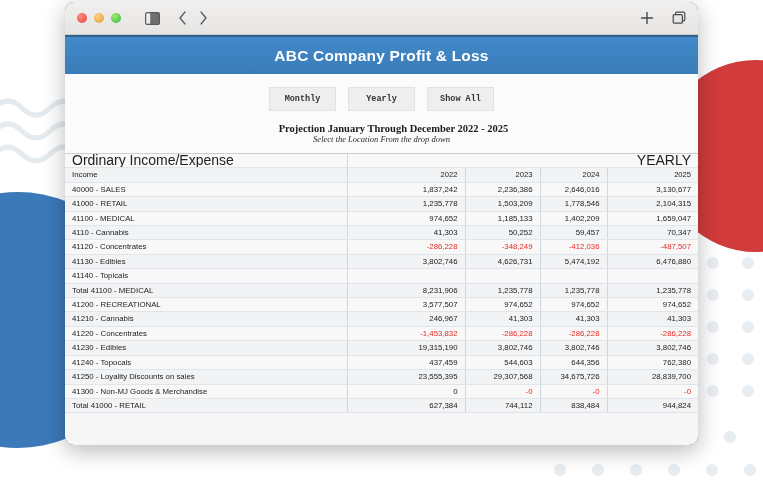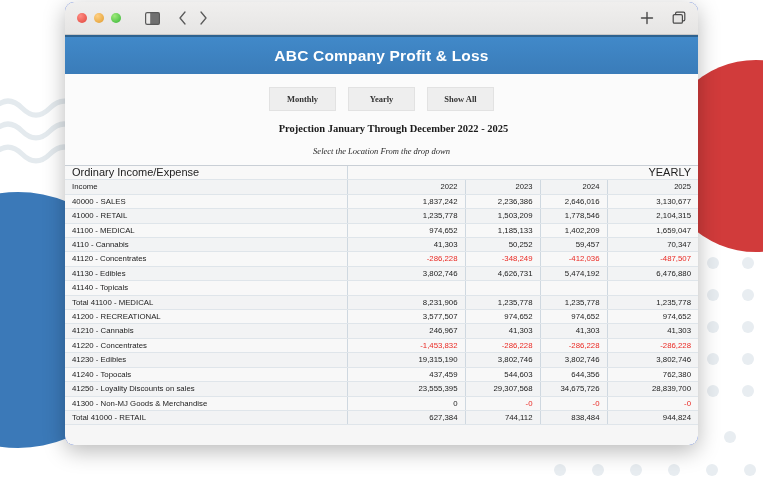--- a/index.html
+++ b/index.html
@@ -92,41 +92,41 @@
   .filter-btn {
     background: #eeeeee;
     border: 1px solid #e2e2e2;
     color: #333;
     font-size: 8.5px;
     font-weight: bold;
     padding: 6px 0;
     width: 67px;
     text-align: center;
     cursor: pointer;
-    font-family: Liberation Serif, serif;
+    font-family: Liberation Mono, monospace;
   }
 
   #subtitle-block {
     flex: none;
     background: #fbfbfb;
     text-align: center;
     padding: 12px 0 9px 0;
   }
   #proj-line {
     font-size: 10.5px;
     font-weight: bold;
     color: #1b1b1b;
     font-family: "Liberation Serif", serif;
     margin-left: 24px;
   }
   #hint-line {
     font-size: 8.5px;
     font-style: italic;
     color: #2a2a2a;
-    margin-top: 12px;
+    margin-top: 0;
     font-family: "Liberation Serif", serif;
   }
 
   
   #table-wrap {
     flex: 1 1 auto;
     background: #f6f6f6;
     border-top: 1px solid #c9cfd6;
     overflow: hidden;
   }
@@ -152,21 +152,21 @@
   col.c-y1 { width: 118px; }
   col.c-y2 { width: 75px; }
   col.c-y3 { width: 67px; }
   col.c-y4 { width: 91px; }
 
   
   table#pl td.sep-l, table#pl th.sep-l { border-left: 1px solid #cfd8e0; }
 
   tr.head-main td {
     height: 18px; line-height: 18px;
-    font-weight: bold; font-size: 11px;
+    font-weight: bold; font-size: 14px;
     background: #f6f6f6;
     border-bottom: 1px solid #cfd8e0;
   }
   tr.head-years td {
     height: 14px; line-height: 14px;
     font-weight: bold; font-size: 7.6px;
     text-align: center;
     background: #f6f6f6;
     border-bottom: 1px solid #cfd8e0;
     margin-left: 24px;

